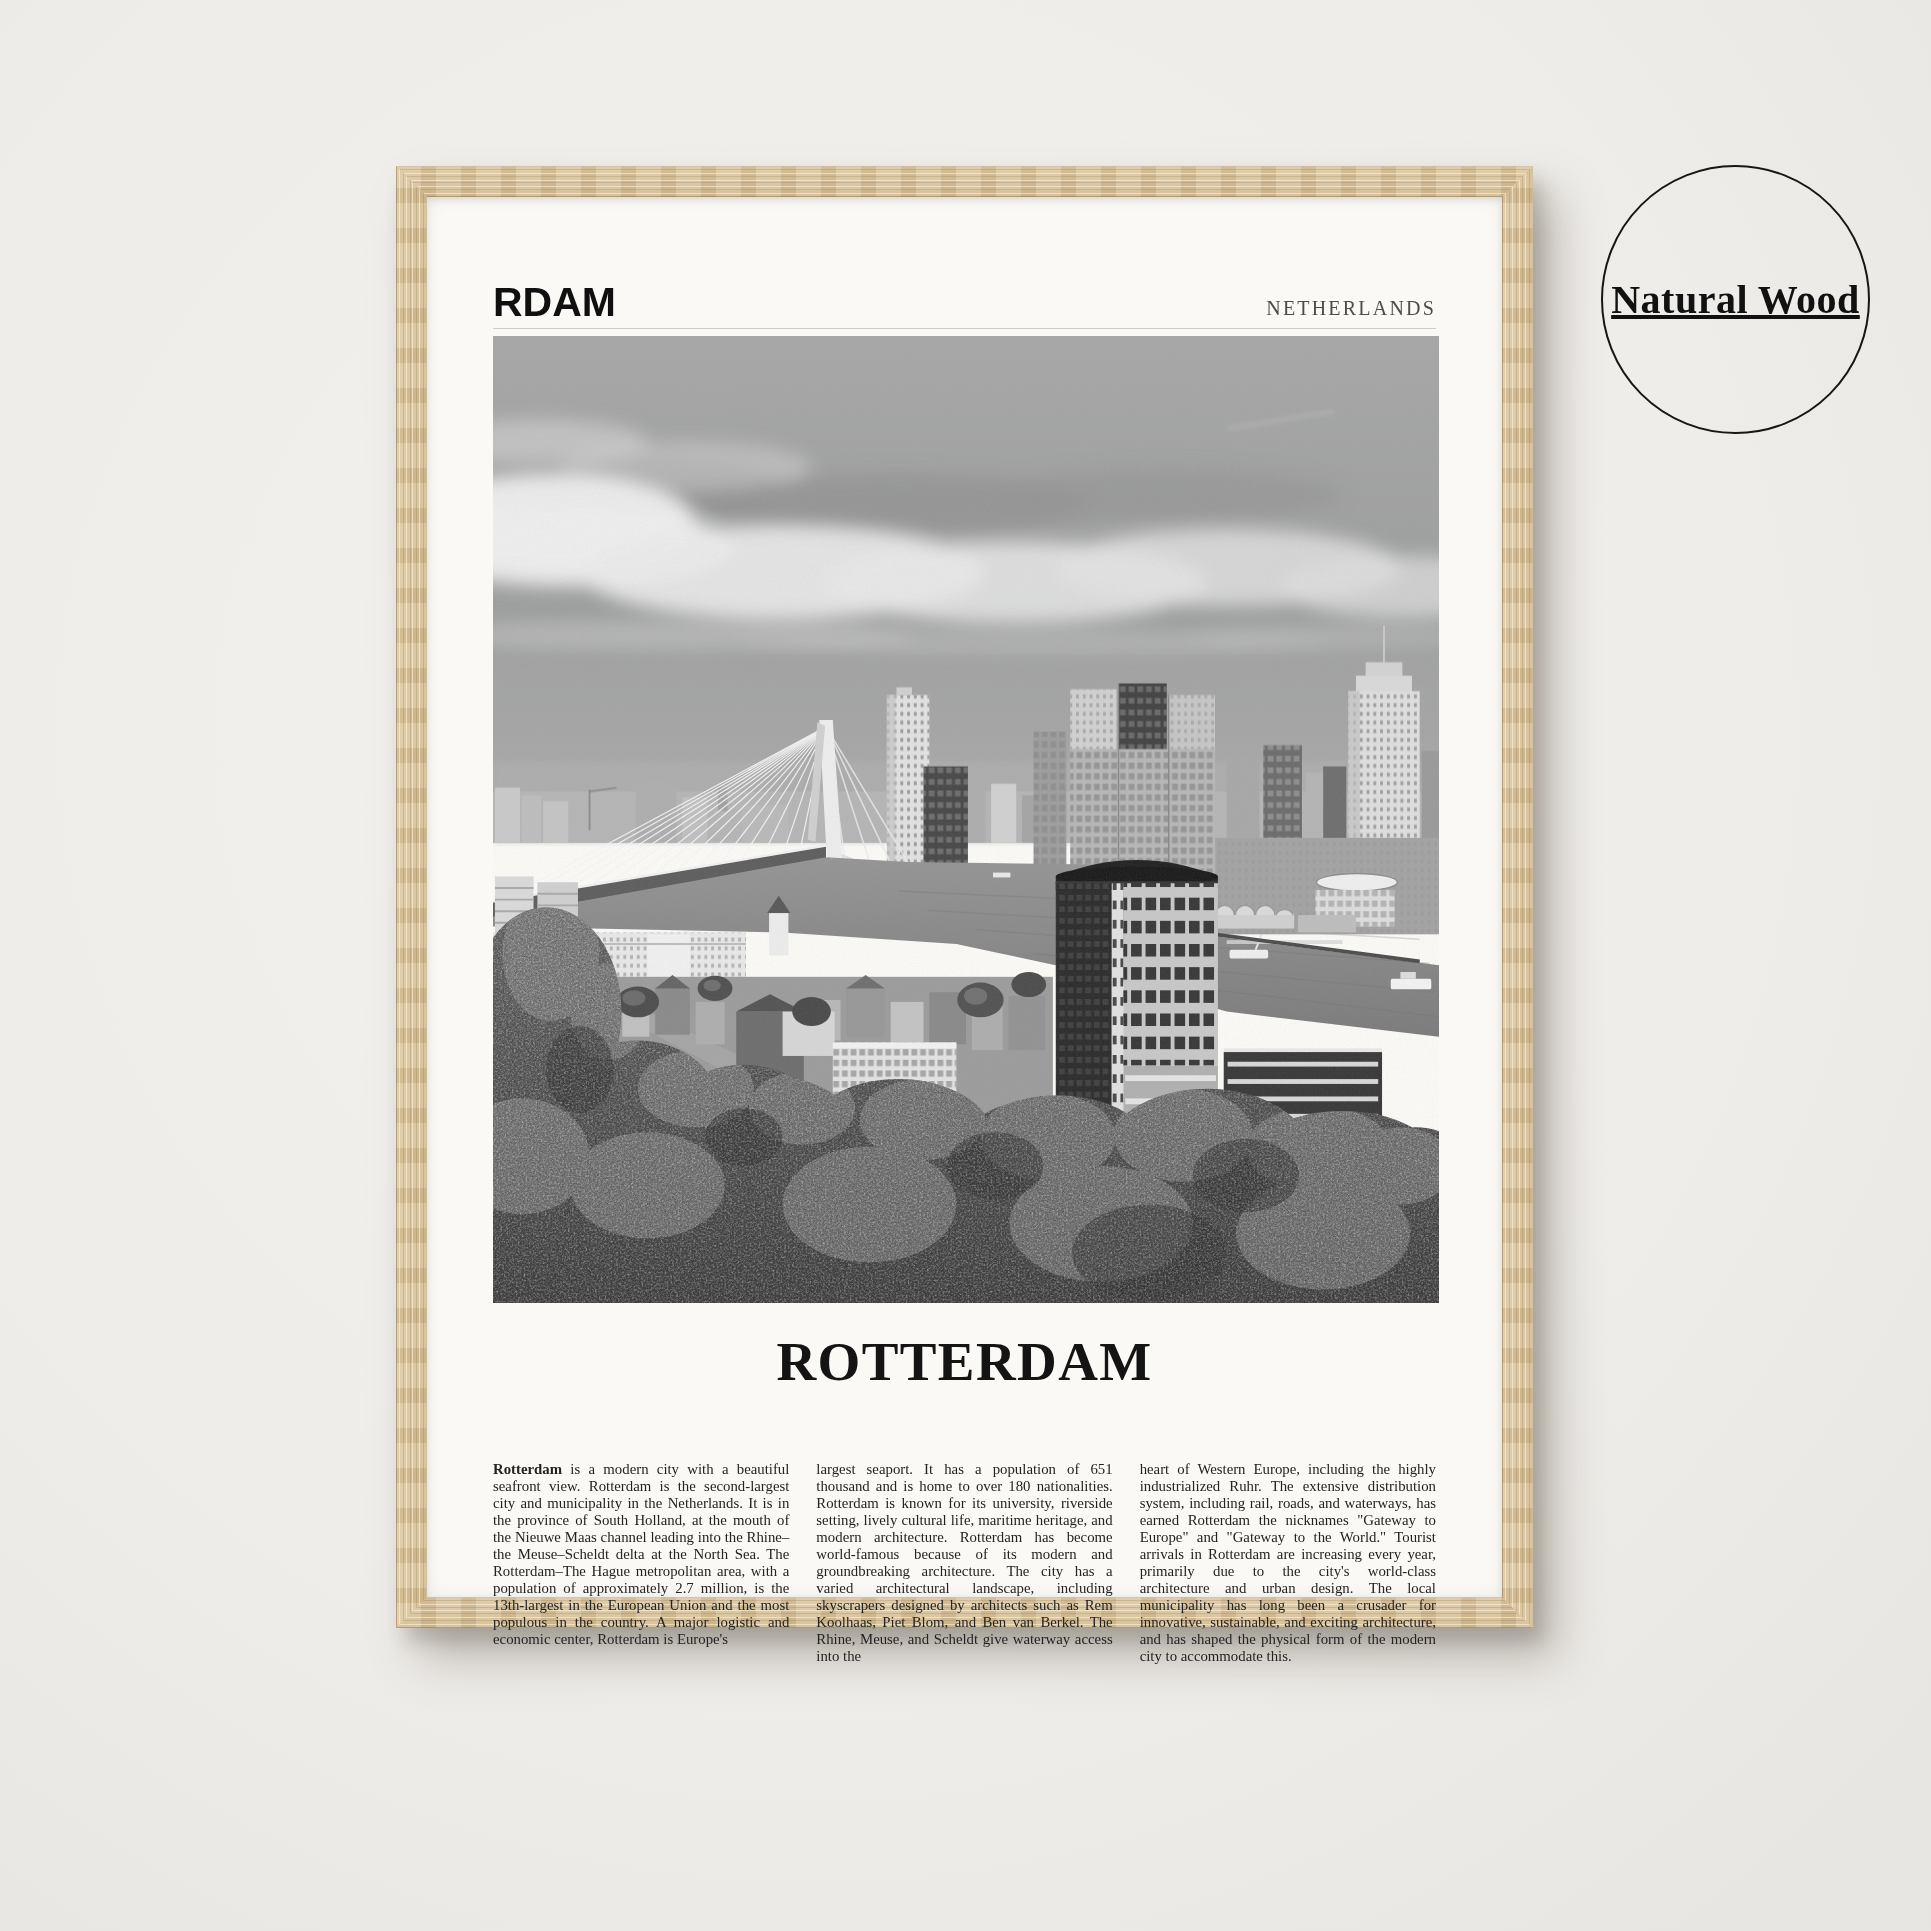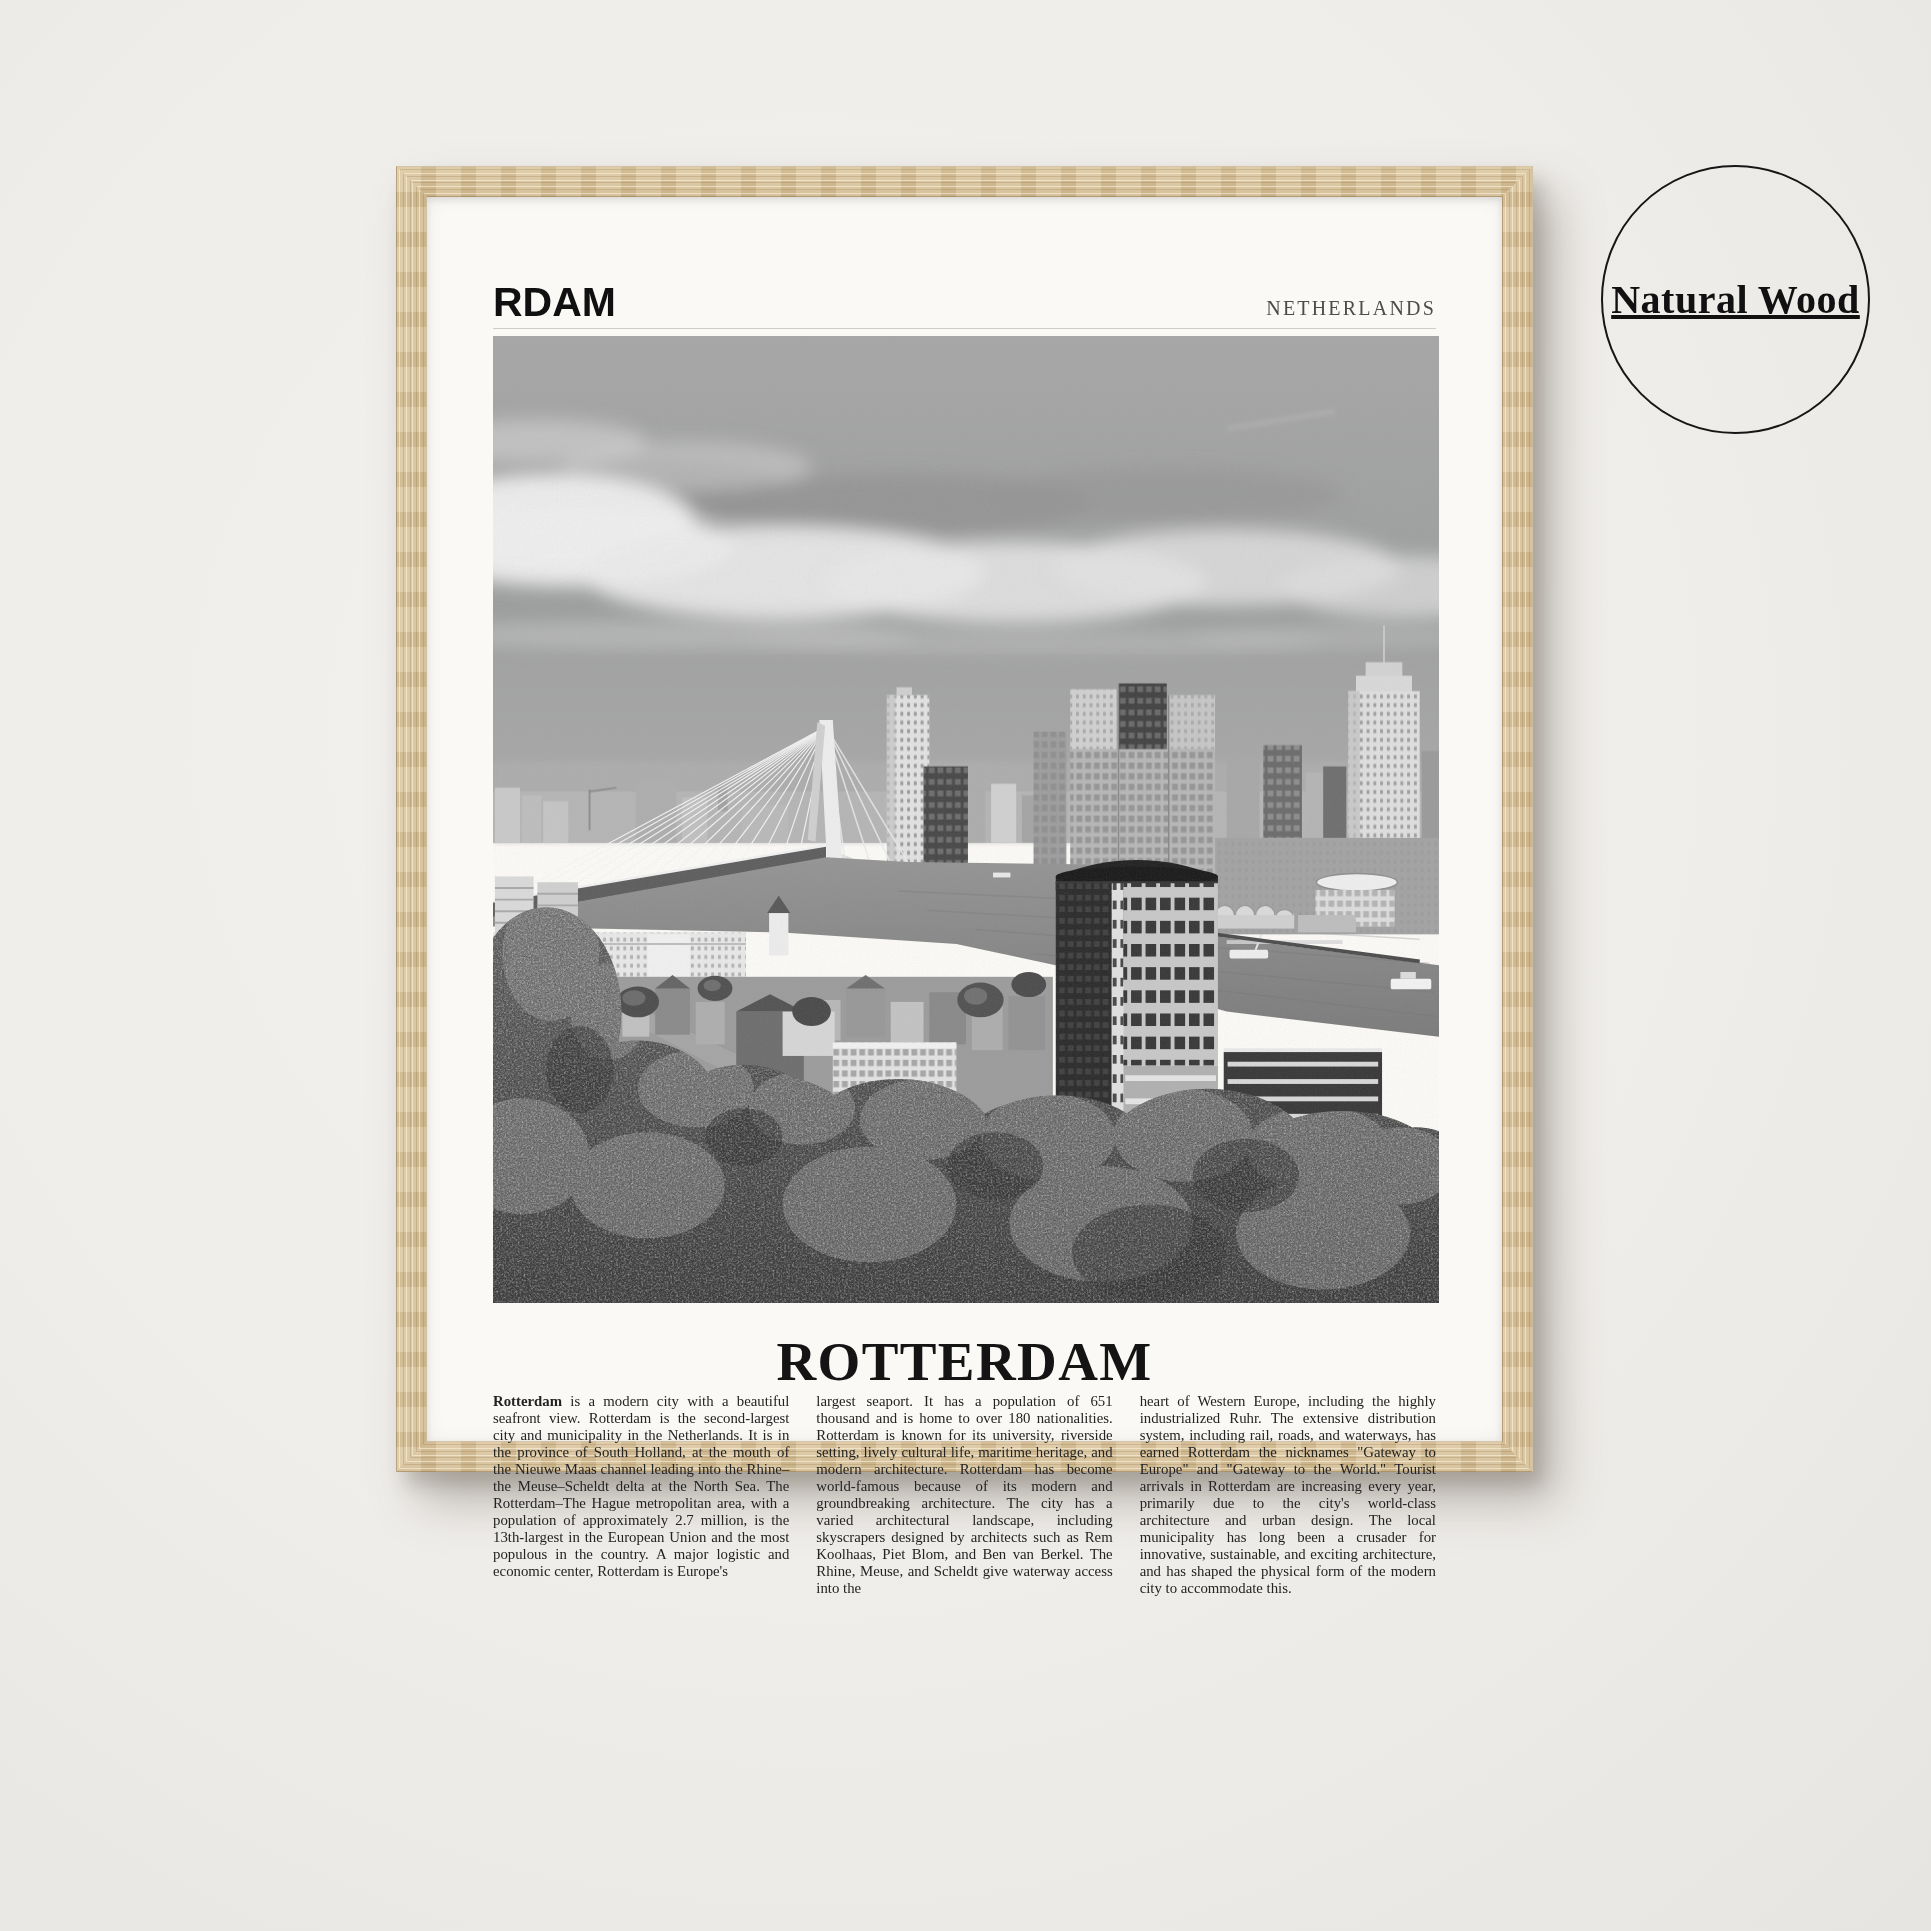--- a/index.html
+++ b/index.html
@@ -1,20 +1,20 @@
 <!DOCTYPE html>
 <html><head>
 <meta charset="utf-8">
 <style>
   html,body{margin:0;padding:0;background:#eceae7;}
   #stage{position:relative;width:1931px;height:1931px;overflow:hidden;
     background:radial-gradient(circle at 42% 38%, #f3f2ef 0%, #efedea 55%, #e7e5e1 100%);
     font-family:"Liberation Serif", serif;}
   
-  .frame{position:absolute;left:396px;top:166px;width:1137px;height:1306px;
+  .frame{position:absolute;left:396px;top:166px;width:1137px;height:1462px;
     background:#d8c39b;
     box-shadow:23px 29px 44px rgba(92,84,68,.35), 9.7px 13.5px 17.4px rgba(92,84,68,.25);}
   .wood{position:absolute;box-shadow:inset 0 0 0 1px rgba(118,88,48,.22);}
   .wood.h{left:0;width:100%;height:31px;
     background:
       repeating-linear-gradient(0deg, rgba(122,92,52,.20) 0 1px, rgba(0,0,0,0) 1px 2.9px, rgba(255,247,226,.55) 2.9px 3.9px, rgba(0,0,0,0) 3.9px 6.8px),
       repeating-linear-gradient(90deg, rgba(255,255,255,.10) 0 25px, rgba(126,94,48,.10) 25px 40px),
       linear-gradient(#ddc8a2,#d2bc92);}
   .wood.v{top:0;height:100%;width:31px;
     background:
@@ -31,21 +31,21 @@
   .p-header{position:absolute;left:66px;right:66px;top:85px;height:41px;
     display:flex;justify-content:space-between;align-items:flex-end;}
   .city-code{font-family:"Liberation Sans",sans-serif;font-weight:700;font-size:41px;
     line-height:1;color:#101010;letter-spacing:0;}
   .country{font-family:Liberation Serif, serif;font-size:20px;letter-spacing:2.2px;
     color:#4c4c4c;padding-bottom:2.9px;text-align:right;}
   .p-rule{position:absolute;left:66px;right:66px;top:131px;height:0;border-top:1.9px solid #cfccc6;}
   .p-photo{position:absolute;left:66px;top:139px;width:946px;height:967px;}
   .p-title{position:absolute;left:0;right:0;top:1137px;text-align:center;
     font-weight:700;font-size:55px;letter-spacing:1.4px;color:#141414;line-height:1;}
-  .p-body{position:absolute;left:66px;right:66px;top:1196px;display:flex;gap:27px;}
+  .p-body{position:absolute;left:66px;right:66px;top:1264px;display:flex;gap:27px;}
   .col{flex:1 1 0;font-size:14.8px;line-height:17px;text-align:justify;color:#232323;}
   .col b{font-weight:700;}
   
   .badge{position:absolute;left:1601px;top:165px;width:265px;height:265px;border-radius:50%;
     border:2.9px solid #161616;display:flex;align-items:center;justify-content:center;}
   .badge span{font-weight:700;font-size:40px;letter-spacing:0.5px;color:#111;text-decoration:underline;}
 </style>
 </head>
 <body>
 

